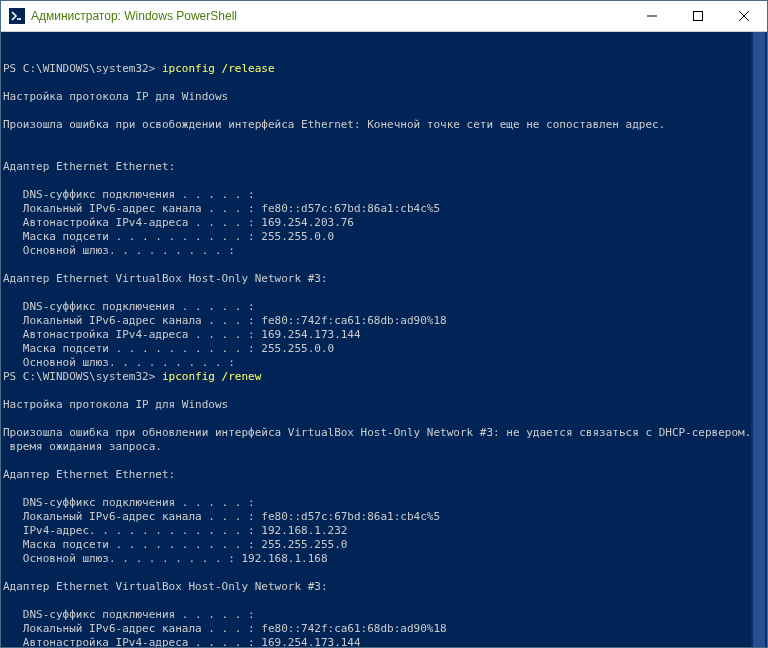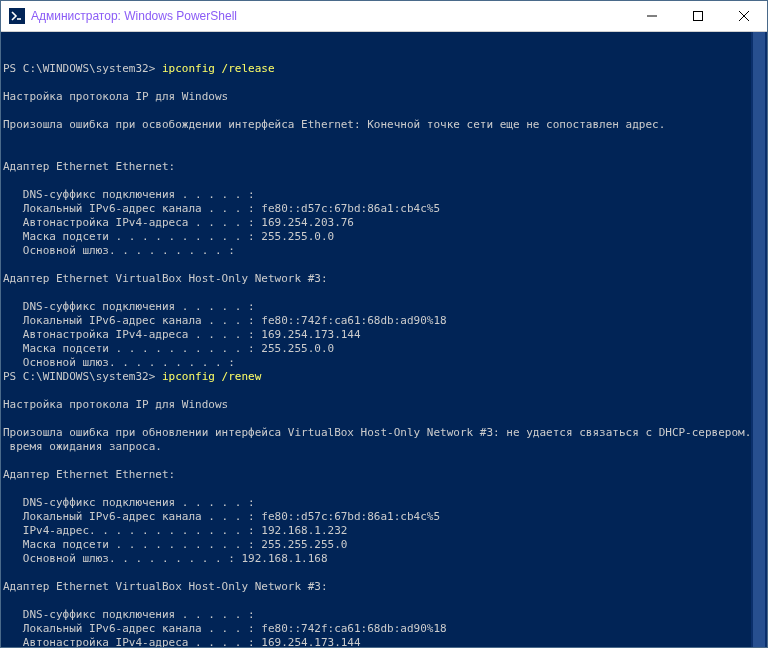--- a/index.html
+++ b/index.html
@@ -31,21 +31,21 @@
   .titlebar .app-icon {
     width: 16px;
     height: 16px;
     margin-left: 8px;
     margin-right: 6px;
     flex: 0 0 auto;
   }
   .titlebar .title-text {
     flex: 1 1 auto;
     font-size: 12px;
-    color: #8b5cf6;
+    color: #4d7c0f;
     white-space: nowrap;
     overflow: hidden;
   }
   .win-controls {
     display: flex;
     flex: 0 0 auto;
   }
   .win-btn {
     width: 46px;
     height: 30px;

